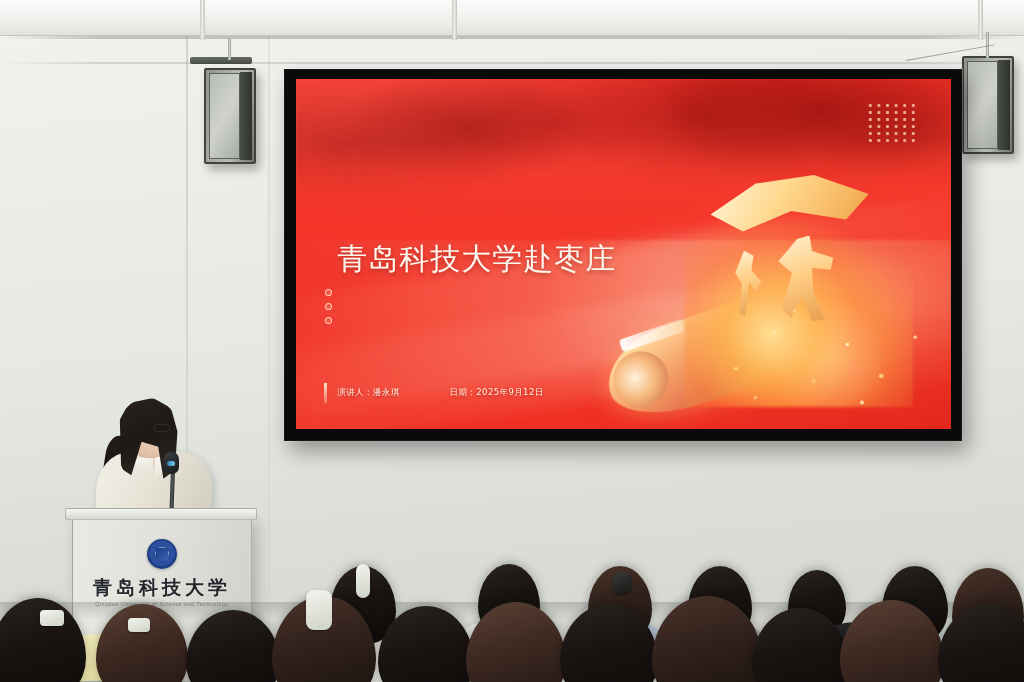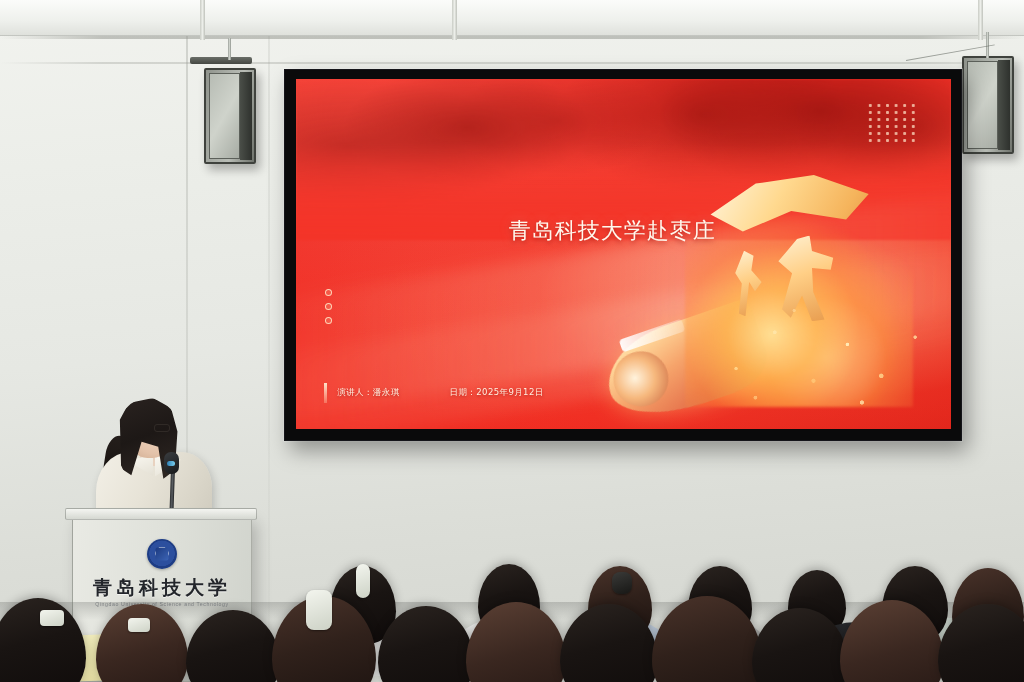--- a/index.html
+++ b/index.html
@@ -192,26 +192,25 @@
     border:1.6px solid rgba(255,225,195,.9);
     background: rgba(255,170,140,.25);
   }
 
   
   #slide-title {
     position:absolute; left: 6.3%; top: 21%;
     width: 84%;
     color: #fff8ee;
     font-family: "DejaVu Sans", "Liberation Sans", sans-serif;
-    font-size: 22px;
+    font-size: 30px;
     line-height: 1.42;
     letter-spacing: 1px;
     text-shadow: 0 2px 5px rgba(130,10,5,.55), 0 0 12px rgba(255,170,140,.35);
     white-space: pre;
-    text-align: center;
   }
   #slide-title .ln { display:block; }
 
   
   .meta-row {
     position:absolute; left: 6.3%; bottom: 8.6%;
     display:flex; align-items:center; gap: 50px;
   }
   .meta-bar {
     position:absolute; left: 4.3%; bottom: 7.4%;

